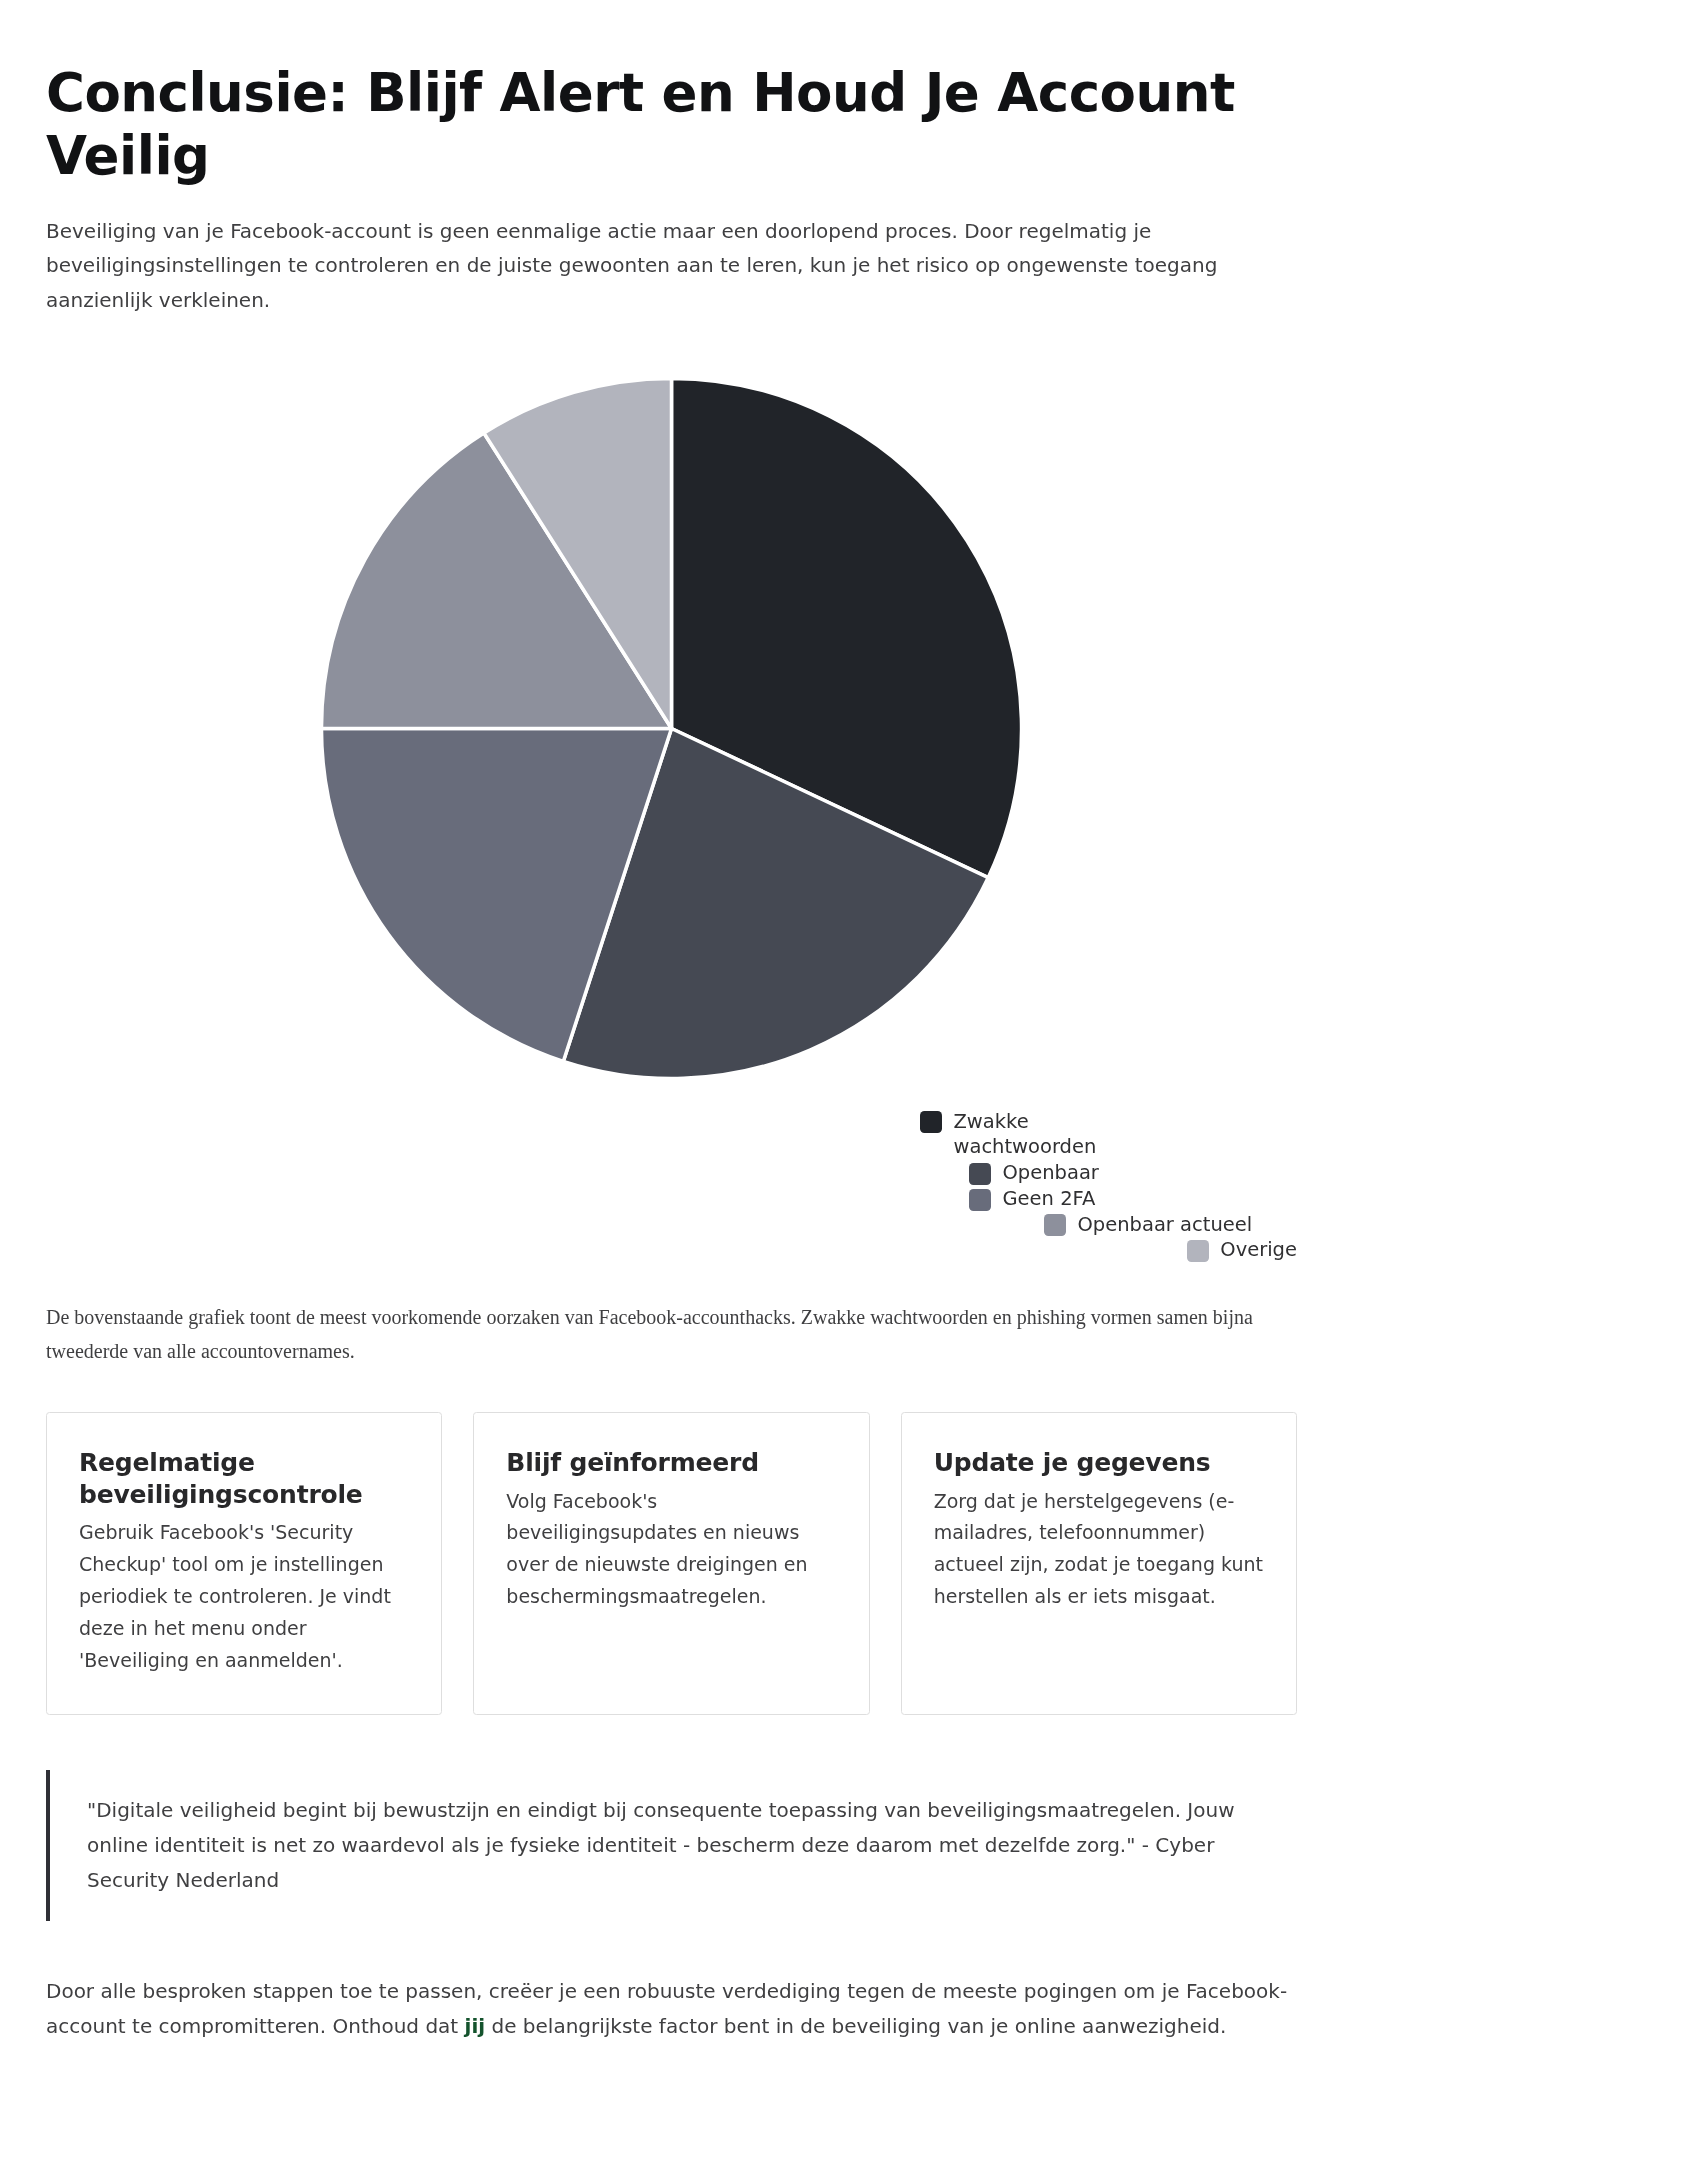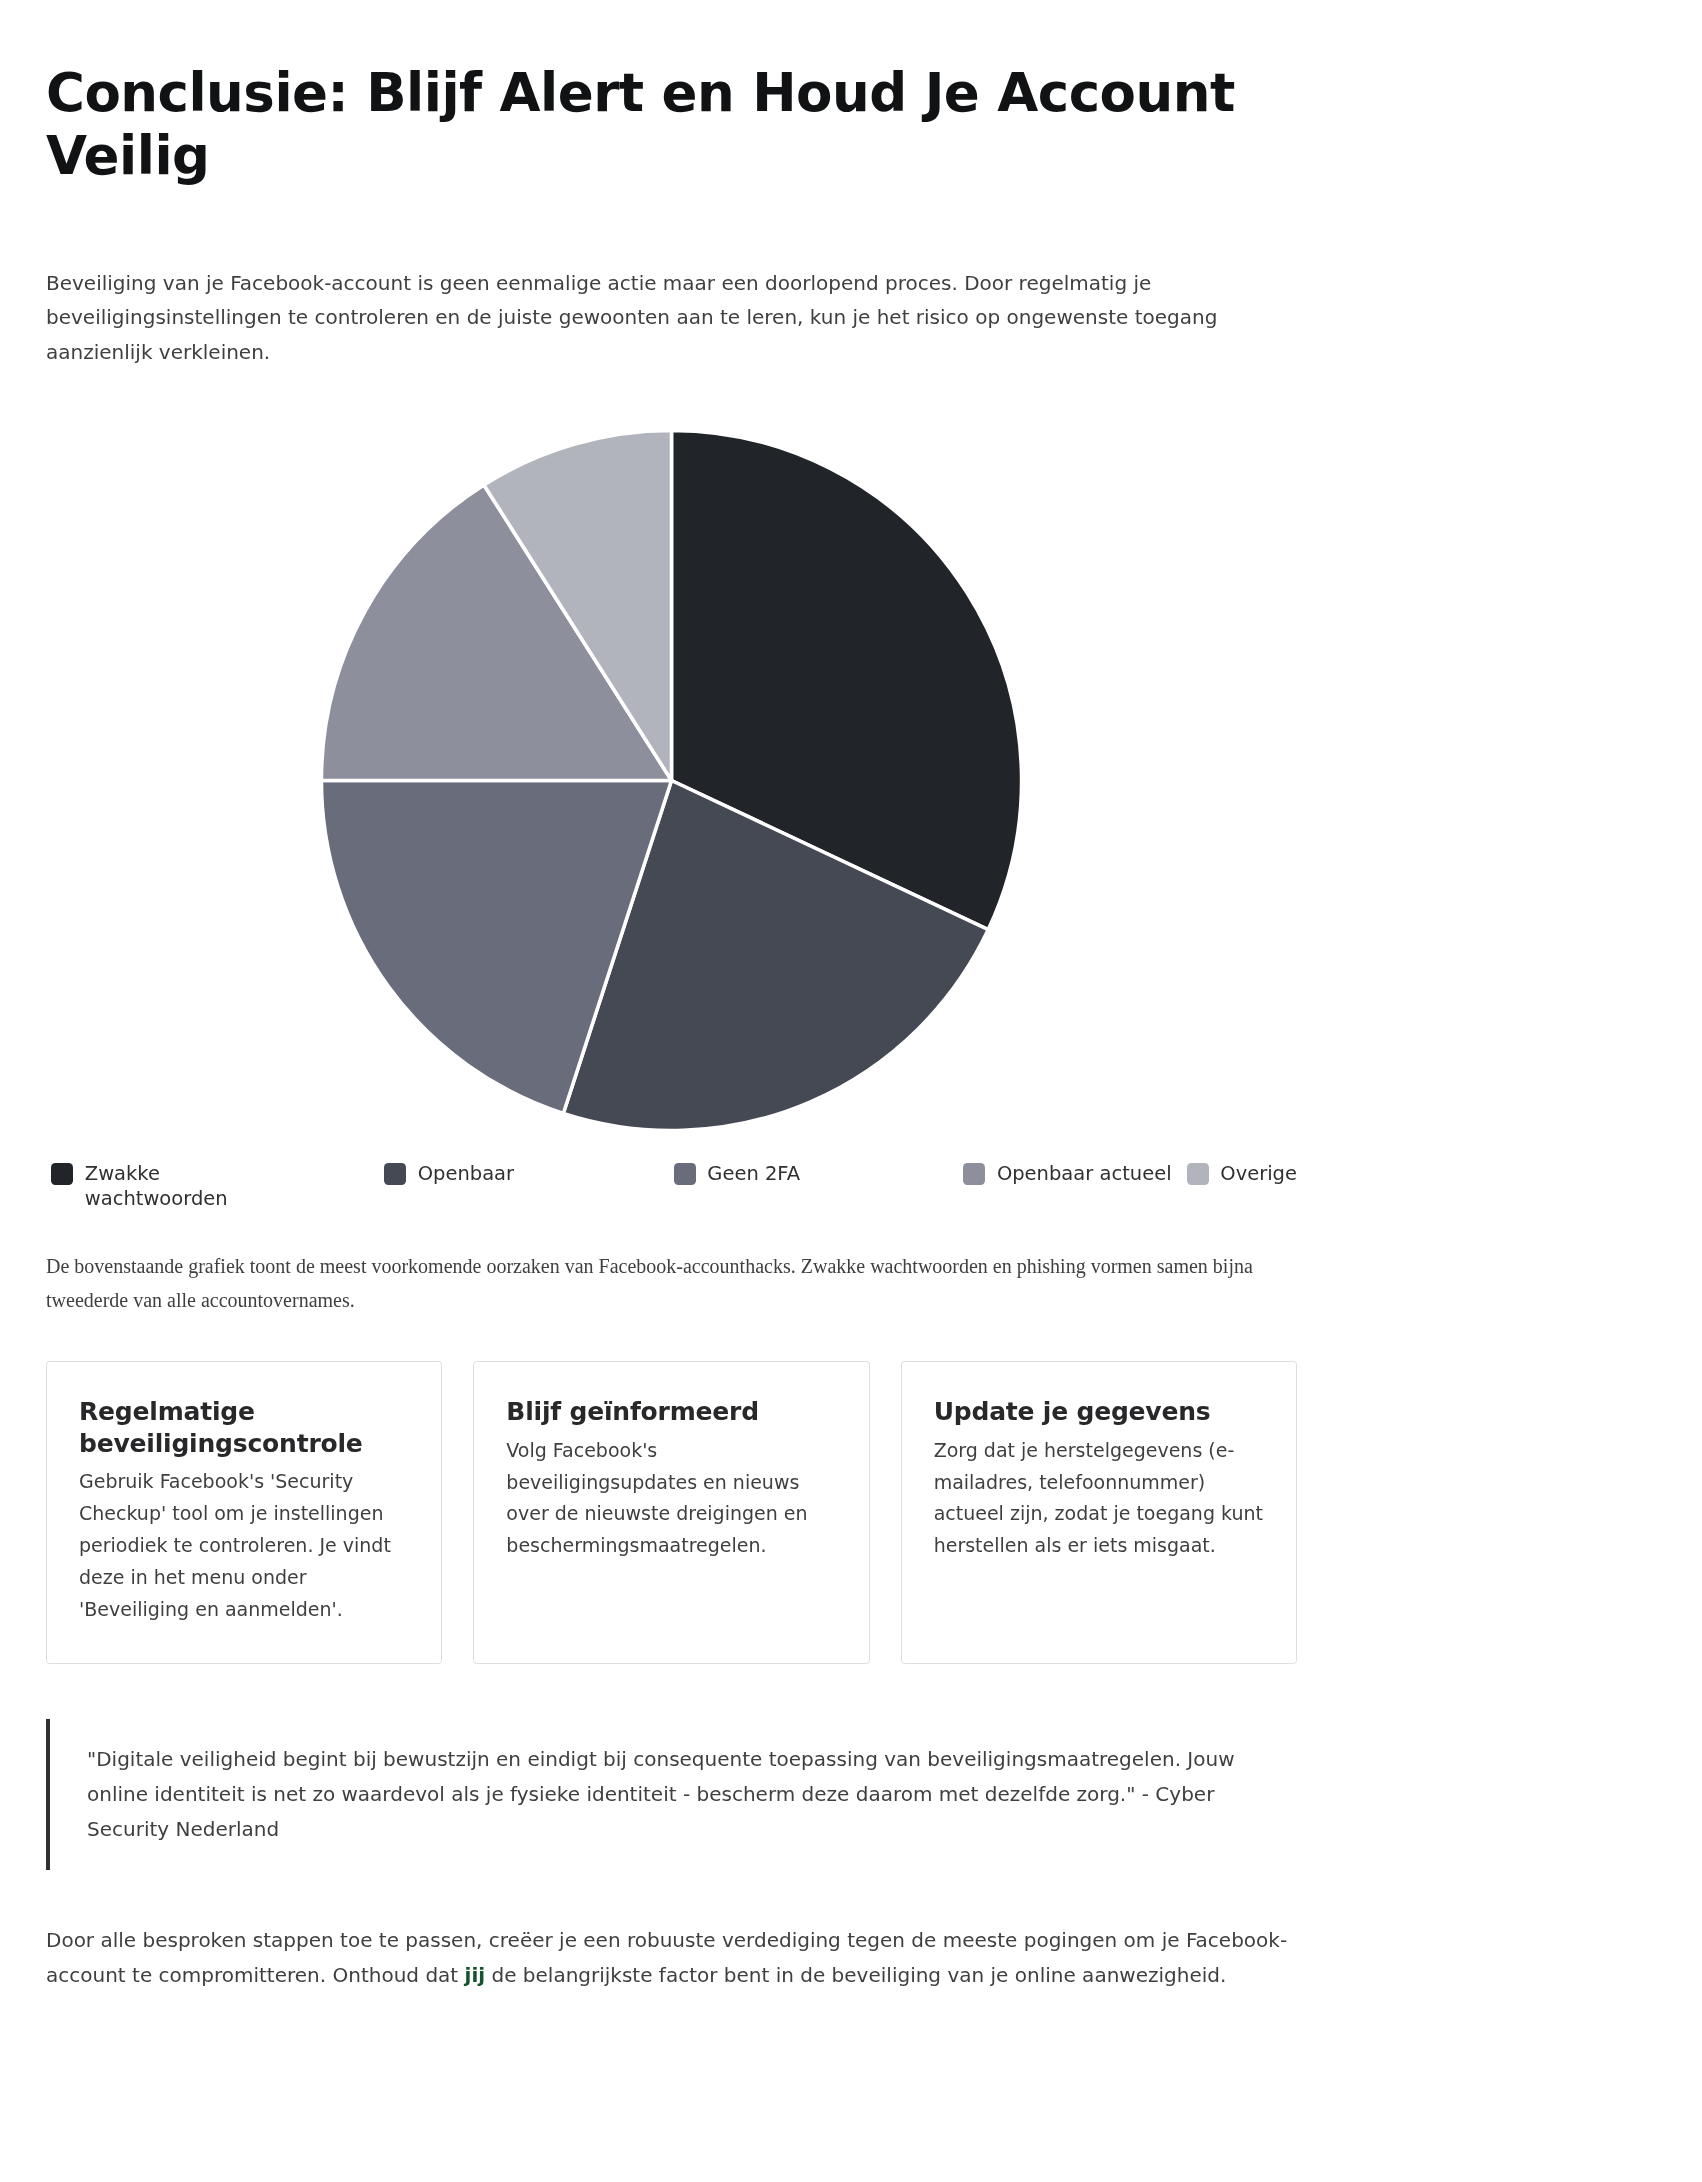--- a/index.html
+++ b/index.html
@@ -39,21 +39,21 @@
 
   
   .body-text {
     margin: 0;
     font-size: 20px;
     line-height: 1.72;
     color: #3f3f41;
     font-weight: 400;
     max-width: 1498px;
   }
-  .intro-paragraph { margin-top: 79px; }
+  .intro-paragraph { margin-top: 27px; }
   .chart-caption  { margin-top: 37px; font-family: Liberation Serif, serif; }
   .closing-paragraph { margin-top: 53px; }
   .closing-paragraph b { font-weight: 700; color: #14532d; }
 
   
   .chart-block {
     margin-top: 43px;
     display: flex;
     flex-direction: column;
     align-items: center;
@@ -65,22 +65,22 @@
     display: flex;
     align-items: center;
     justify-content: center;
   }
   .pie-svg { display: block; }
 
   
   .chart-legend {
     width: 100%;
     display: flex;
-    flex-direction: row;
-    align-items: flex-start;
+    flex-direction: column;
+    align-items: flex-end;
     justify-content: flex-start;
     margin-top: 12.4px;
     padding-left: 5.3px;
     box-sizing: border-box;
   }
   .legend-item {
     display: flex;
     flex-direction: row;
     align-items: flex-start;
     gap: 11.5px;

